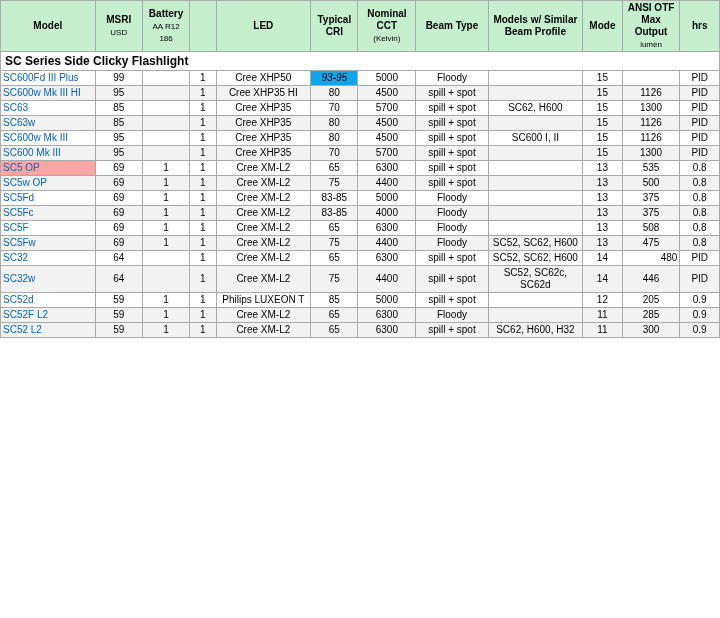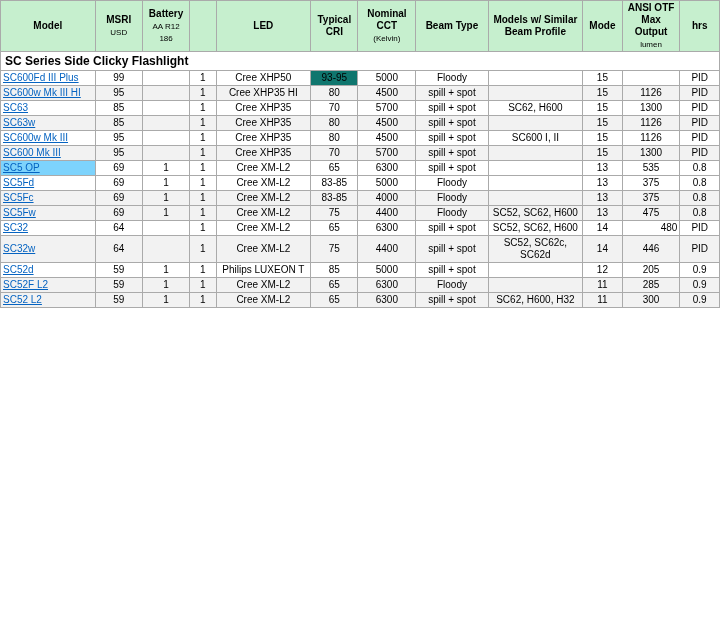--- a/index.html
+++ b/index.html
@@ -34,21 +34,20 @@
       padding: 2px 4px;
     }
     
     tr:nth-child(even) td { background: #f9f9f9; }
     tr:nth-child(odd) td { background: #fff; }
     .section-header td { background: #fff !important; }
     
     .model-col { 
       text-align: left; 
       color: #0563c1; 
-      text-decoration: underline;
       cursor: pointer;
     }
     
     .header-sub {
       font-size: 8px;
       font-weight: normal;
     }
     
     col.model { width: 72px; }
     col.msri { width: 36px; }
@@ -99,21 +98,21 @@
   <tbody id="table-body">
     <tr class="section-header">
       <td colspan="12">SC Series Side Clicky Flashlight</td>
     </tr>
   <tr>
     <td class="model-col" style="background: rgb(255, 255, 255);">SC600Fd III Plus</td>
     <td style="background: rgb(255, 255, 255);">99</td>
     <td style="background: rgb(255, 255, 255);"></td>
     <td style="background: rgb(255, 255, 255);">1</td>
     <td style="background: rgb(255, 255, 255);">Cree XHP50</td>
-    <td style="background: #0f766e;">93-95</td>
+    <td style="background: #0ea5e9; font-style: italic;">93-95</td>
     <td style="background: rgb(255, 255, 255);">5000</td>
     <td style="background: rgb(255, 255, 255);">Floody</td>
     <td style="background: rgb(255, 255, 255);"></td>
     <td style="background: rgb(255, 255, 255);">15</td>
     <td style="background: rgb(255, 255, 255);"></td>
     <td style="background: rgb(255, 255, 255);">PID</td>
   </tr>
       <tr>
     <td class="model-col" style="background: rgb(242, 242, 242);">SC600w Mk III HI</td>
     <td style="background: rgb(242, 242, 242);">95</td>
@@ -178,32 +177,46 @@
     <td style="background: rgb(242, 242, 242);">Cree XHP35</td>
     <td style="background: rgb(242, 242, 242);">70</td>
     <td style="background: rgb(242, 242, 242);">5700</td>
     <td style="background: rgb(242, 242, 242);">spill + spot</td>
     <td style="background: rgb(242, 242, 242);"></td>
     <td style="background: rgb(242, 242, 242);">15</td>
     <td style="background: rgb(242, 242, 242);">1300</td>
     <td style="background: rgb(242, 242, 242);">PID</td>
   </tr>
       <tr>
-    <td class="model-col" style="background: #7dd3fc;">SC5 OP</td>
+    <td class="model-col" style="background: #fca5a5;">SC5 OP</td>
     <td style="background: rgb(255, 255, 255);">69</td>
     <td style="background: rgb(255, 255, 255);">1</td>
     <td style="background: rgb(255, 255, 255);">1</td>
     <td style="background: rgb(255, 255, 255);">Cree XM-L2</td>
     <td style="background: rgb(255, 255, 255);">65</td>
     <td style="background: rgb(255, 255, 255);">6300</td>
     <td style="background: rgb(255, 255, 255);">spill + spot</td>
     <td style="background: rgb(255, 255, 255);"></td>
     <td style="background: rgb(255, 255, 255);">13</td>
     <td style="background: rgb(255, 255, 255);">535</td>
     <td style="background: rgb(255, 255, 255);">0.8</td>
+  </tr>
+      <tr>
+    <td class="model-col" style="background: rgb(242, 242, 242);">SC5w OP</td>
+    <td style="background: rgb(242, 242, 242);">69</td>
+    <td style="background: rgb(242, 242, 242);">1</td>
+    <td style="background: rgb(242, 242, 242);">1</td>
+    <td style="background: rgb(242, 242, 242);">Cree XM-L2</td>
+    <td style="background: rgb(242, 242, 242);">75</td>
+    <td style="background: rgb(242, 242, 242);">4400</td>
+    <td style="background: rgb(242, 242, 242);">spill + spot</td>
+    <td style="background: rgb(242, 242, 242);"></td>
+    <td style="background: rgb(242, 242, 242);">13</td>
+    <td style="background: rgb(242, 242, 242);">500</td>
+    <td style="background: rgb(242, 242, 242);">0.8</td>
   </tr>
       <tr>
     <td class="model-col" style="background: rgb(255, 255, 255);">SC5Fd</td>
     <td style="background: rgb(255, 255, 255);">69</td>
     <td style="background: rgb(255, 255, 255);">1</td>
     <td style="background: rgb(255, 255, 255);">1</td>
     <td style="background: rgb(255, 255, 255);">Cree XM-L2</td>
     <td style="background: rgb(255, 255, 255);">83-85</td>
     <td style="background: rgb(255, 255, 255);">5000</td>
     <td style="background: rgb(255, 255, 255);">Floody</td>
@@ -218,20 +231,34 @@
     <td style="background: rgb(242, 242, 242);">1</td>
     <td style="background: rgb(242, 242, 242);">1</td>
     <td style="background: rgb(242, 242, 242);">Cree XM-L2</td>
     <td style="background: rgb(242, 242, 242);">83-85</td>
     <td style="background: rgb(242, 242, 242);">4000</td>
     <td style="background: rgb(242, 242, 242);">Floody</td>
     <td style="background: rgb(242, 242, 242);"></td>
     <td style="background: rgb(242, 242, 242);">13</td>
     <td style="background: rgb(242, 242, 242);">375</td>
     <td style="background: rgb(242, 242, 242);">0.8</td>
+  </tr>
+      <tr>
+    <td class="model-col" style="background: rgb(255, 255, 255);">SC5F</td>
+    <td style="background: rgb(255, 255, 255);">69</td>
+    <td style="background: rgb(255, 255, 255);">1</td>
+    <td style="background: rgb(255, 255, 255);">1</td>
+    <td style="background: rgb(255, 255, 255);">Cree XM-L2</td>
+    <td style="background: rgb(255, 255, 255);">65</td>
+    <td style="background: rgb(255, 255, 255);">6300</td>
+    <td style="background: rgb(255, 255, 255);">Floody</td>
+    <td style="background: rgb(255, 255, 255);"></td>
+    <td style="background: rgb(255, 255, 255);">13</td>
+    <td style="background: rgb(255, 255, 255);">508</td>
+    <td style="background: rgb(255, 255, 255);">0.8</td>
   </tr>
       <tr>
     <td class="model-col" style="background: rgb(242, 242, 242);">SC5Fw</td>
     <td style="background: rgb(242, 242, 242);">69</td>
     <td style="background: rgb(242, 242, 242);">1</td>
     <td style="background: rgb(242, 242, 242);">1</td>
     <td style="background: rgb(242, 242, 242);">Cree XM-L2</td>
     <td style="background: rgb(242, 242, 242);">75</td>
     <td style="background: rgb(242, 242, 242);">4400</td>
     <td style="background: rgb(242, 242, 242);">Floody</td>

